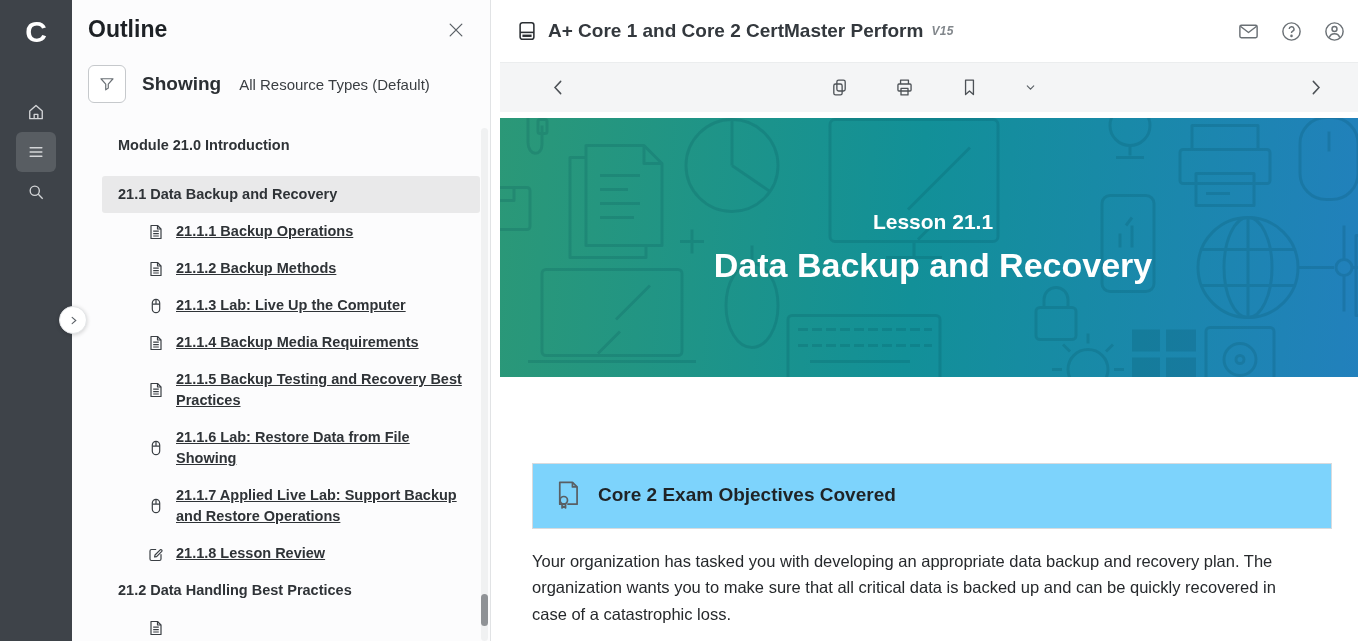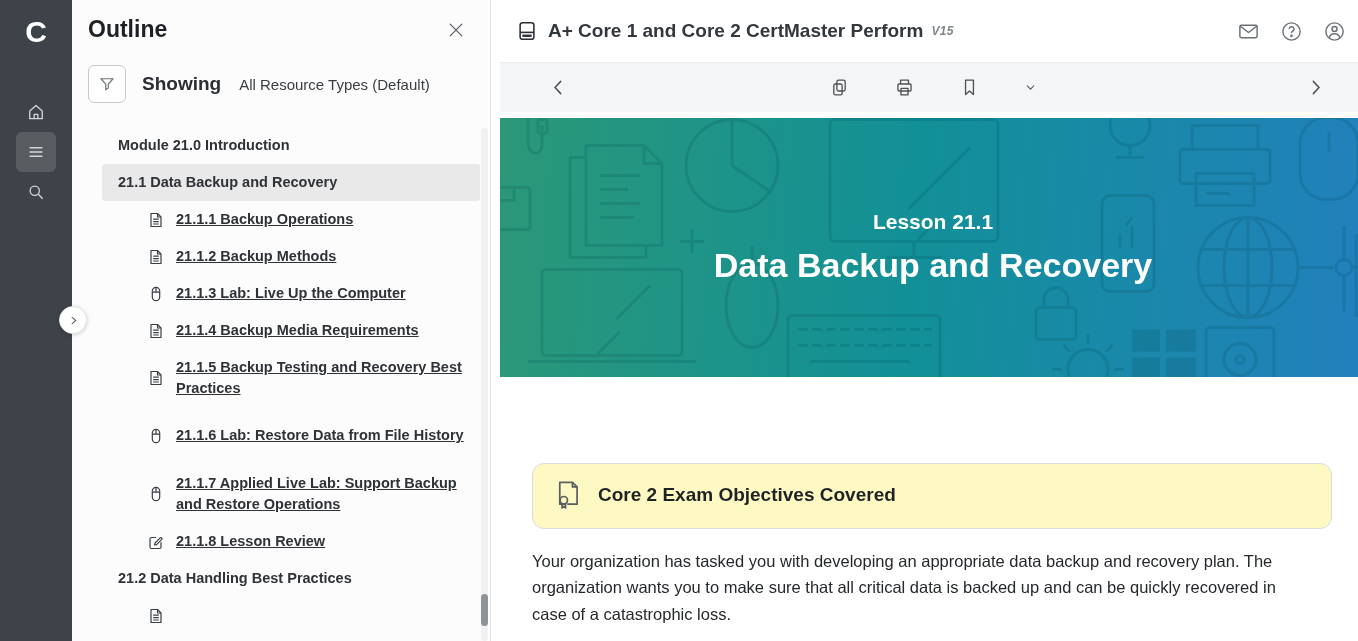--- a/index.html
+++ b/index.html
@@ -37,21 +37,21 @@
     background:#fff; color:#6a7075; display:flex; align-items:center; justify-content:center; cursor:pointer; }
   .filter-btn svg { width:18px; height:18px; }
   .filter-label { margin-left:16px; font-size:19px; font-weight:700; color:#2b2f33; }
   .filter-value { margin-left:18px; font-size:15px; color:#3a3e42; }
 
   .outline-list { margin-top:24px; }
   .o-row { display:flex; align-items:center; cursor:pointer; }
   .o-row.section { min-height:37px; padding-left:46px; font-size:14.5px; font-weight:700; color:#2f3337; }
   .o-row.lesson { min-height:37px; margin:0 10px 0 30px; padding-left:16px; border-radius:3px;
     font-size:14.5px; font-weight:700; color:#2f3337; }
-  .o-row.lesson.selected { background:#e9e9ea; }
+  .o-row.lesson.selected { background:#e9e9ea;margin-top:12px; }
   .o-row.topic { min-height:37px; padding:3px 24px 3px 76px; font-size:14.5px; font-weight:700; color:#2f3337;text-decoration:underline; }
   .o-row.topic.twolines { min-height:58px; }
   .o-ico { flex:0 0 16px; width:16px; height:16px; margin-right:12px; color:#3a3f44; }
   .o-ico svg { width:16px; height:16px; display:block; }
   .o-label { line-height:1.45; }
 
   .outline-scrollbar { position:absolute; top:128px; right:2px; bottom:0; width:7px;
     background:#f0f1f2; border-radius:4px; }
   .outline-scrollbar .thumb { position:absolute; bottom:15px; left:0; width:7px; height:32px;
     background:#8f9296; border-radius:4px; cursor:pointer; }
@@ -79,21 +79,21 @@
   
   .banner { position:relative; margin-top:6px; height:259px; overflow:hidden;
     background:linear-gradient(95deg,#2b9877 0%,#129098 48%,#2280bd 100%);
     display:flex; flex-direction:column; align-items:center; justify-content:center; }
   .banner-pattern { position:absolute; inset:0; width:100%; height:100%; }
   .banner-lesson { position:relative; color:#fff; font-size:21px; font-weight:700; }
   .banner-title { position:relative; margin-top:12px; color:#fff; font-size:34px; font-weight:700; }
 
   
   .content { padding:86px 34px 0 32px; }
-  .objectives-box { border:1px solid #d8dbde; border-radius:12px; background:#fef9c3;
+  .objectives-box { border:1px solid #d8dbde; border-radius:0; background:#7dd3fc;
     padding:16px 24px 18px 22px; }
   .obj-head { display:flex; align-items:center; }
   .obj-head svg { width:28px; height:30px; color:#595f64; }
   .obj-title { margin-left:15px; font-size:19px; font-weight:700; color:#1f2326; }
   .obj-list { margin:10px 0 0; padding-left:44px; }
   .obj-list li { font-size:16px; color:#26292c; line-height:1.5; }
   .body-par { margin-top:19px; max-width:772px; font-size:16.5px; line-height:1.6; color:#26292c; }
 </style>
 </head>
 <body>
@@ -205,21 +205,21 @@
           </span>
           <span class="o-label">21.1.5 Backup Testing and Recovery Best Practices</span>
         </div>
         <div class="o-row topic twolines">
           <span class="o-ico">
             <svg viewBox="0 0 16 16" fill="none" stroke="currentColor" stroke-width="1.2">
               <rect x="4.3" y="1.3" width="7.4" height="13.4" rx="3.7"></rect>
               <path d="M4.3 6.2h7.4M8 1.3v4.9"></path>
             </svg>
           </span>
-          <span class="o-label">21.1.6 Lab: Restore Data from File History</span>
+          <span class="o-label">21.1.6 Lab: Restore Data from File Showing</span>
         </div>
         <div class="o-row topic twolines">
           <span class="o-ico">
             <svg viewBox="0 0 16 16" fill="none" stroke="currentColor" stroke-width="1.2">
               <rect x="4.3" y="1.3" width="7.4" height="13.4" rx="3.7"></rect>
               <path d="M4.3 6.2h7.4M8 1.3v4.9"></path>
             </svg>
           </span>
           <span class="o-label">21.1.7 Applied Live Lab: Support Backup and Restore Operations</span>
         </div>

